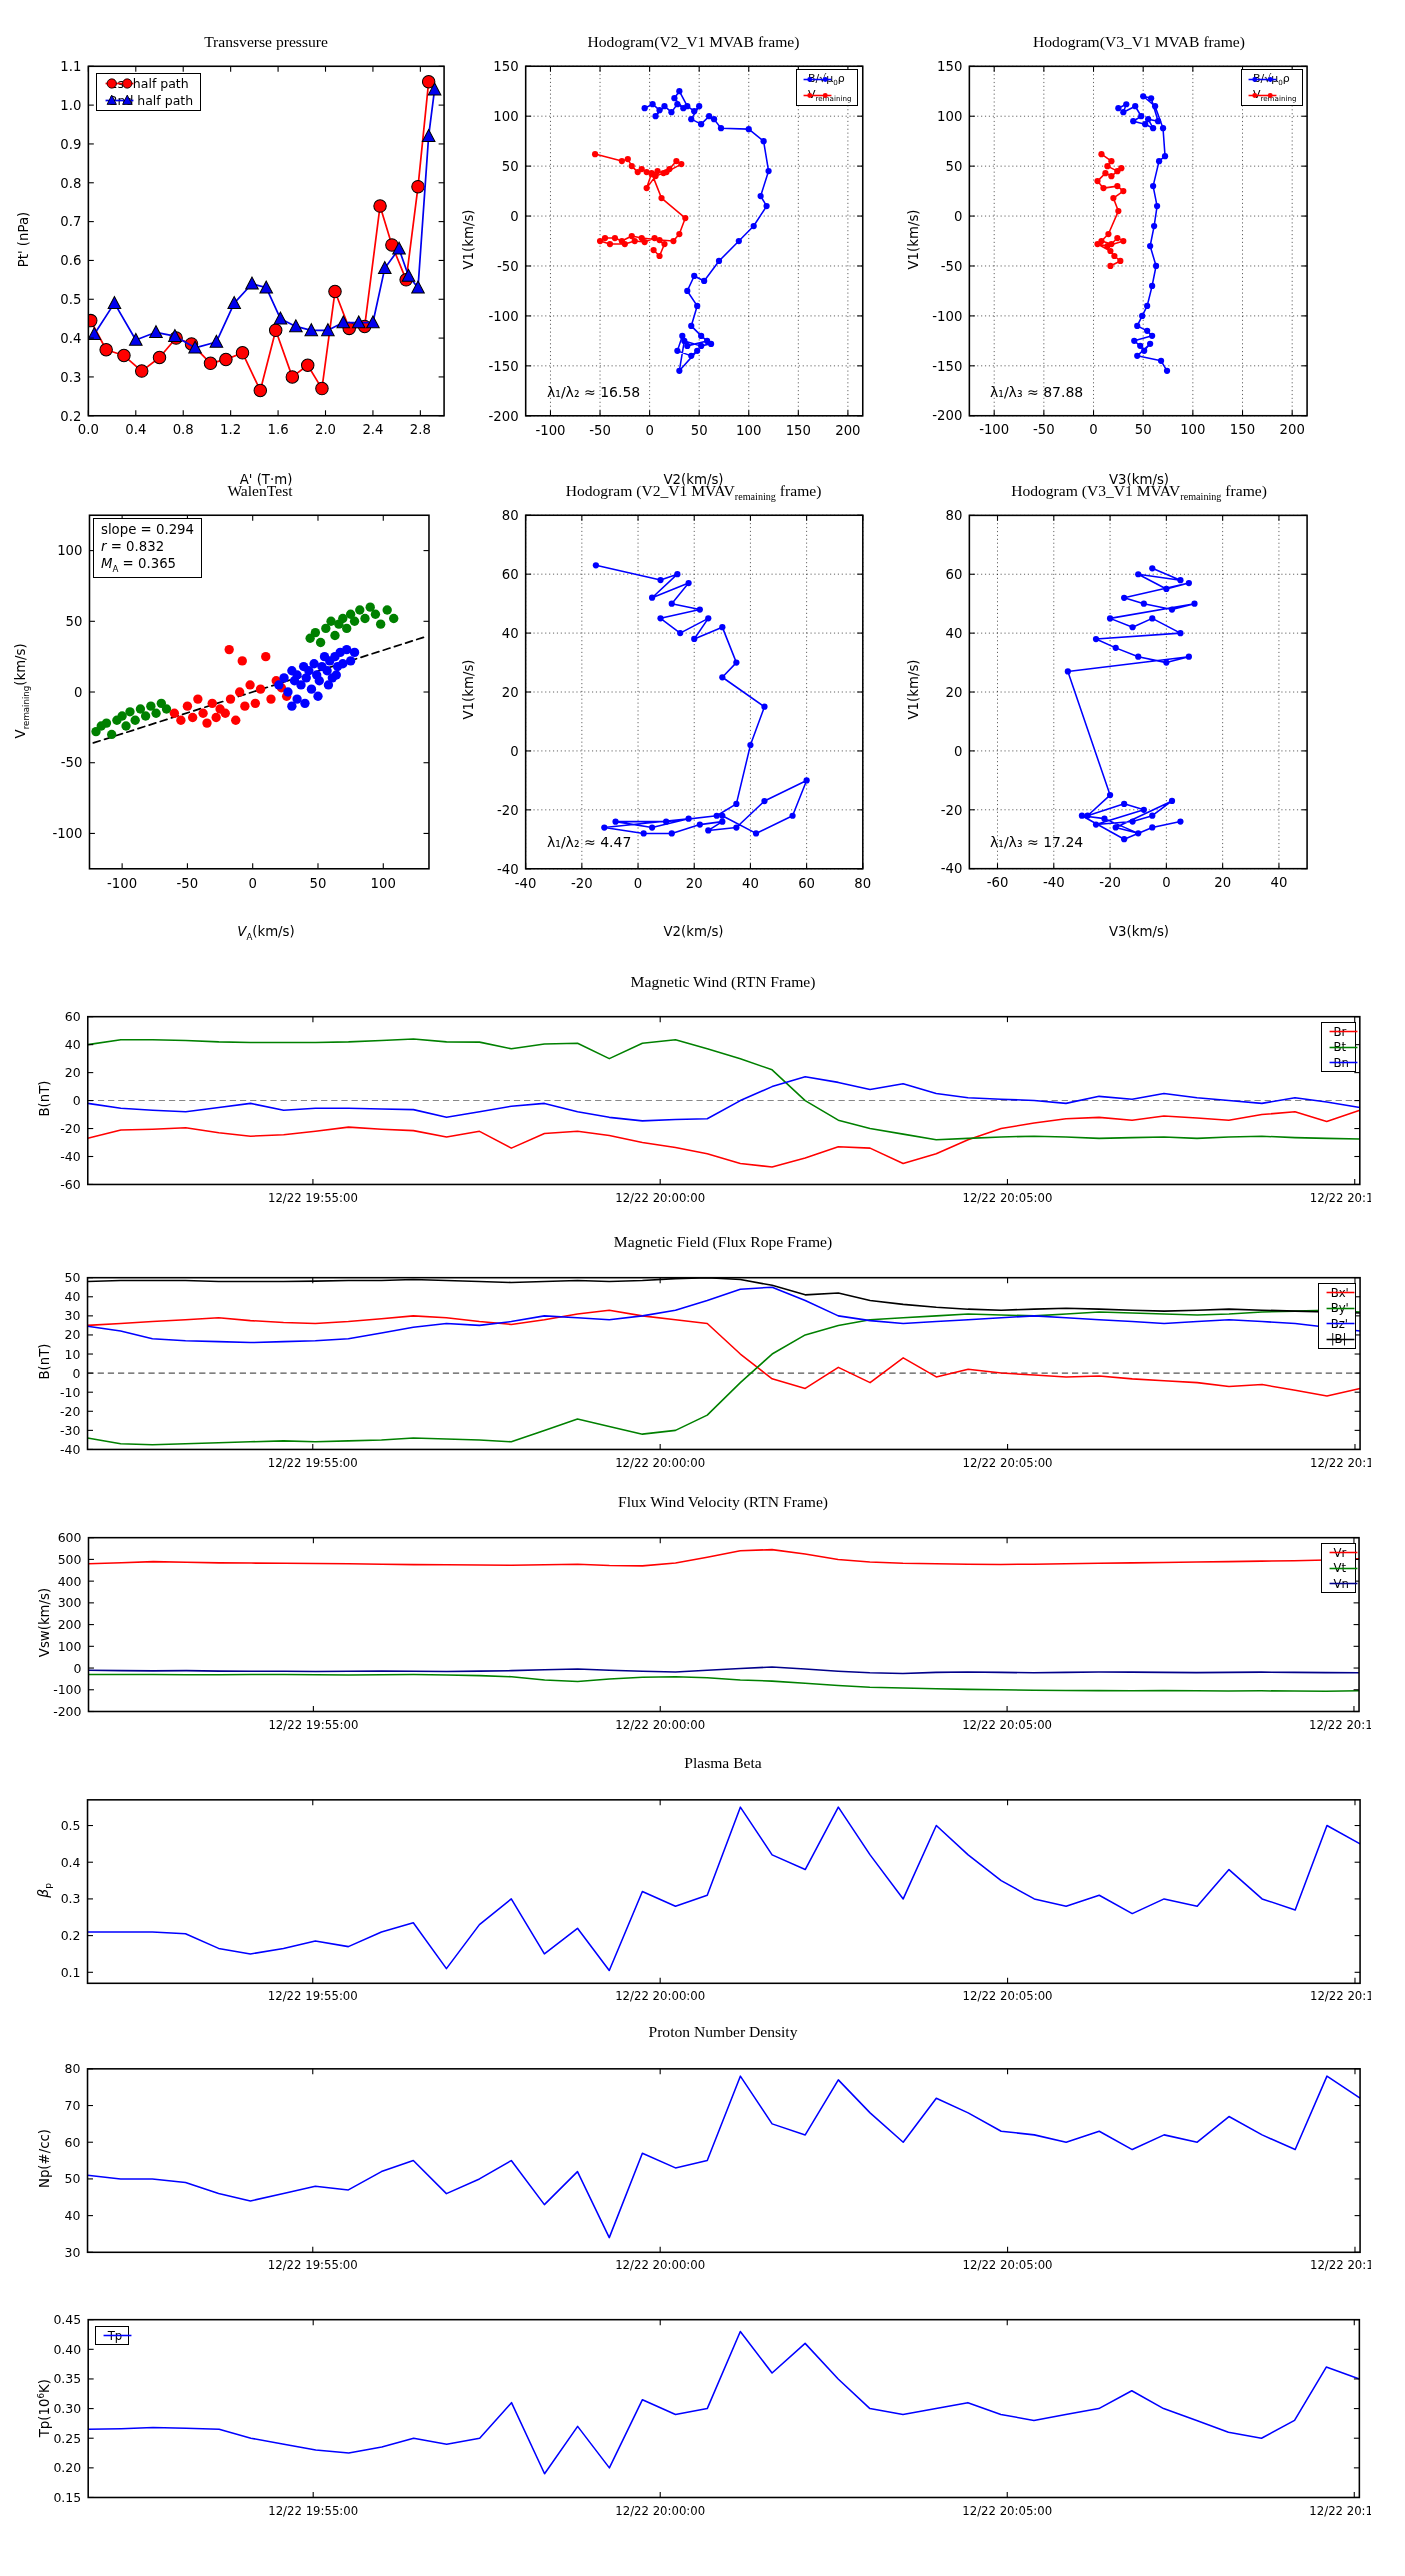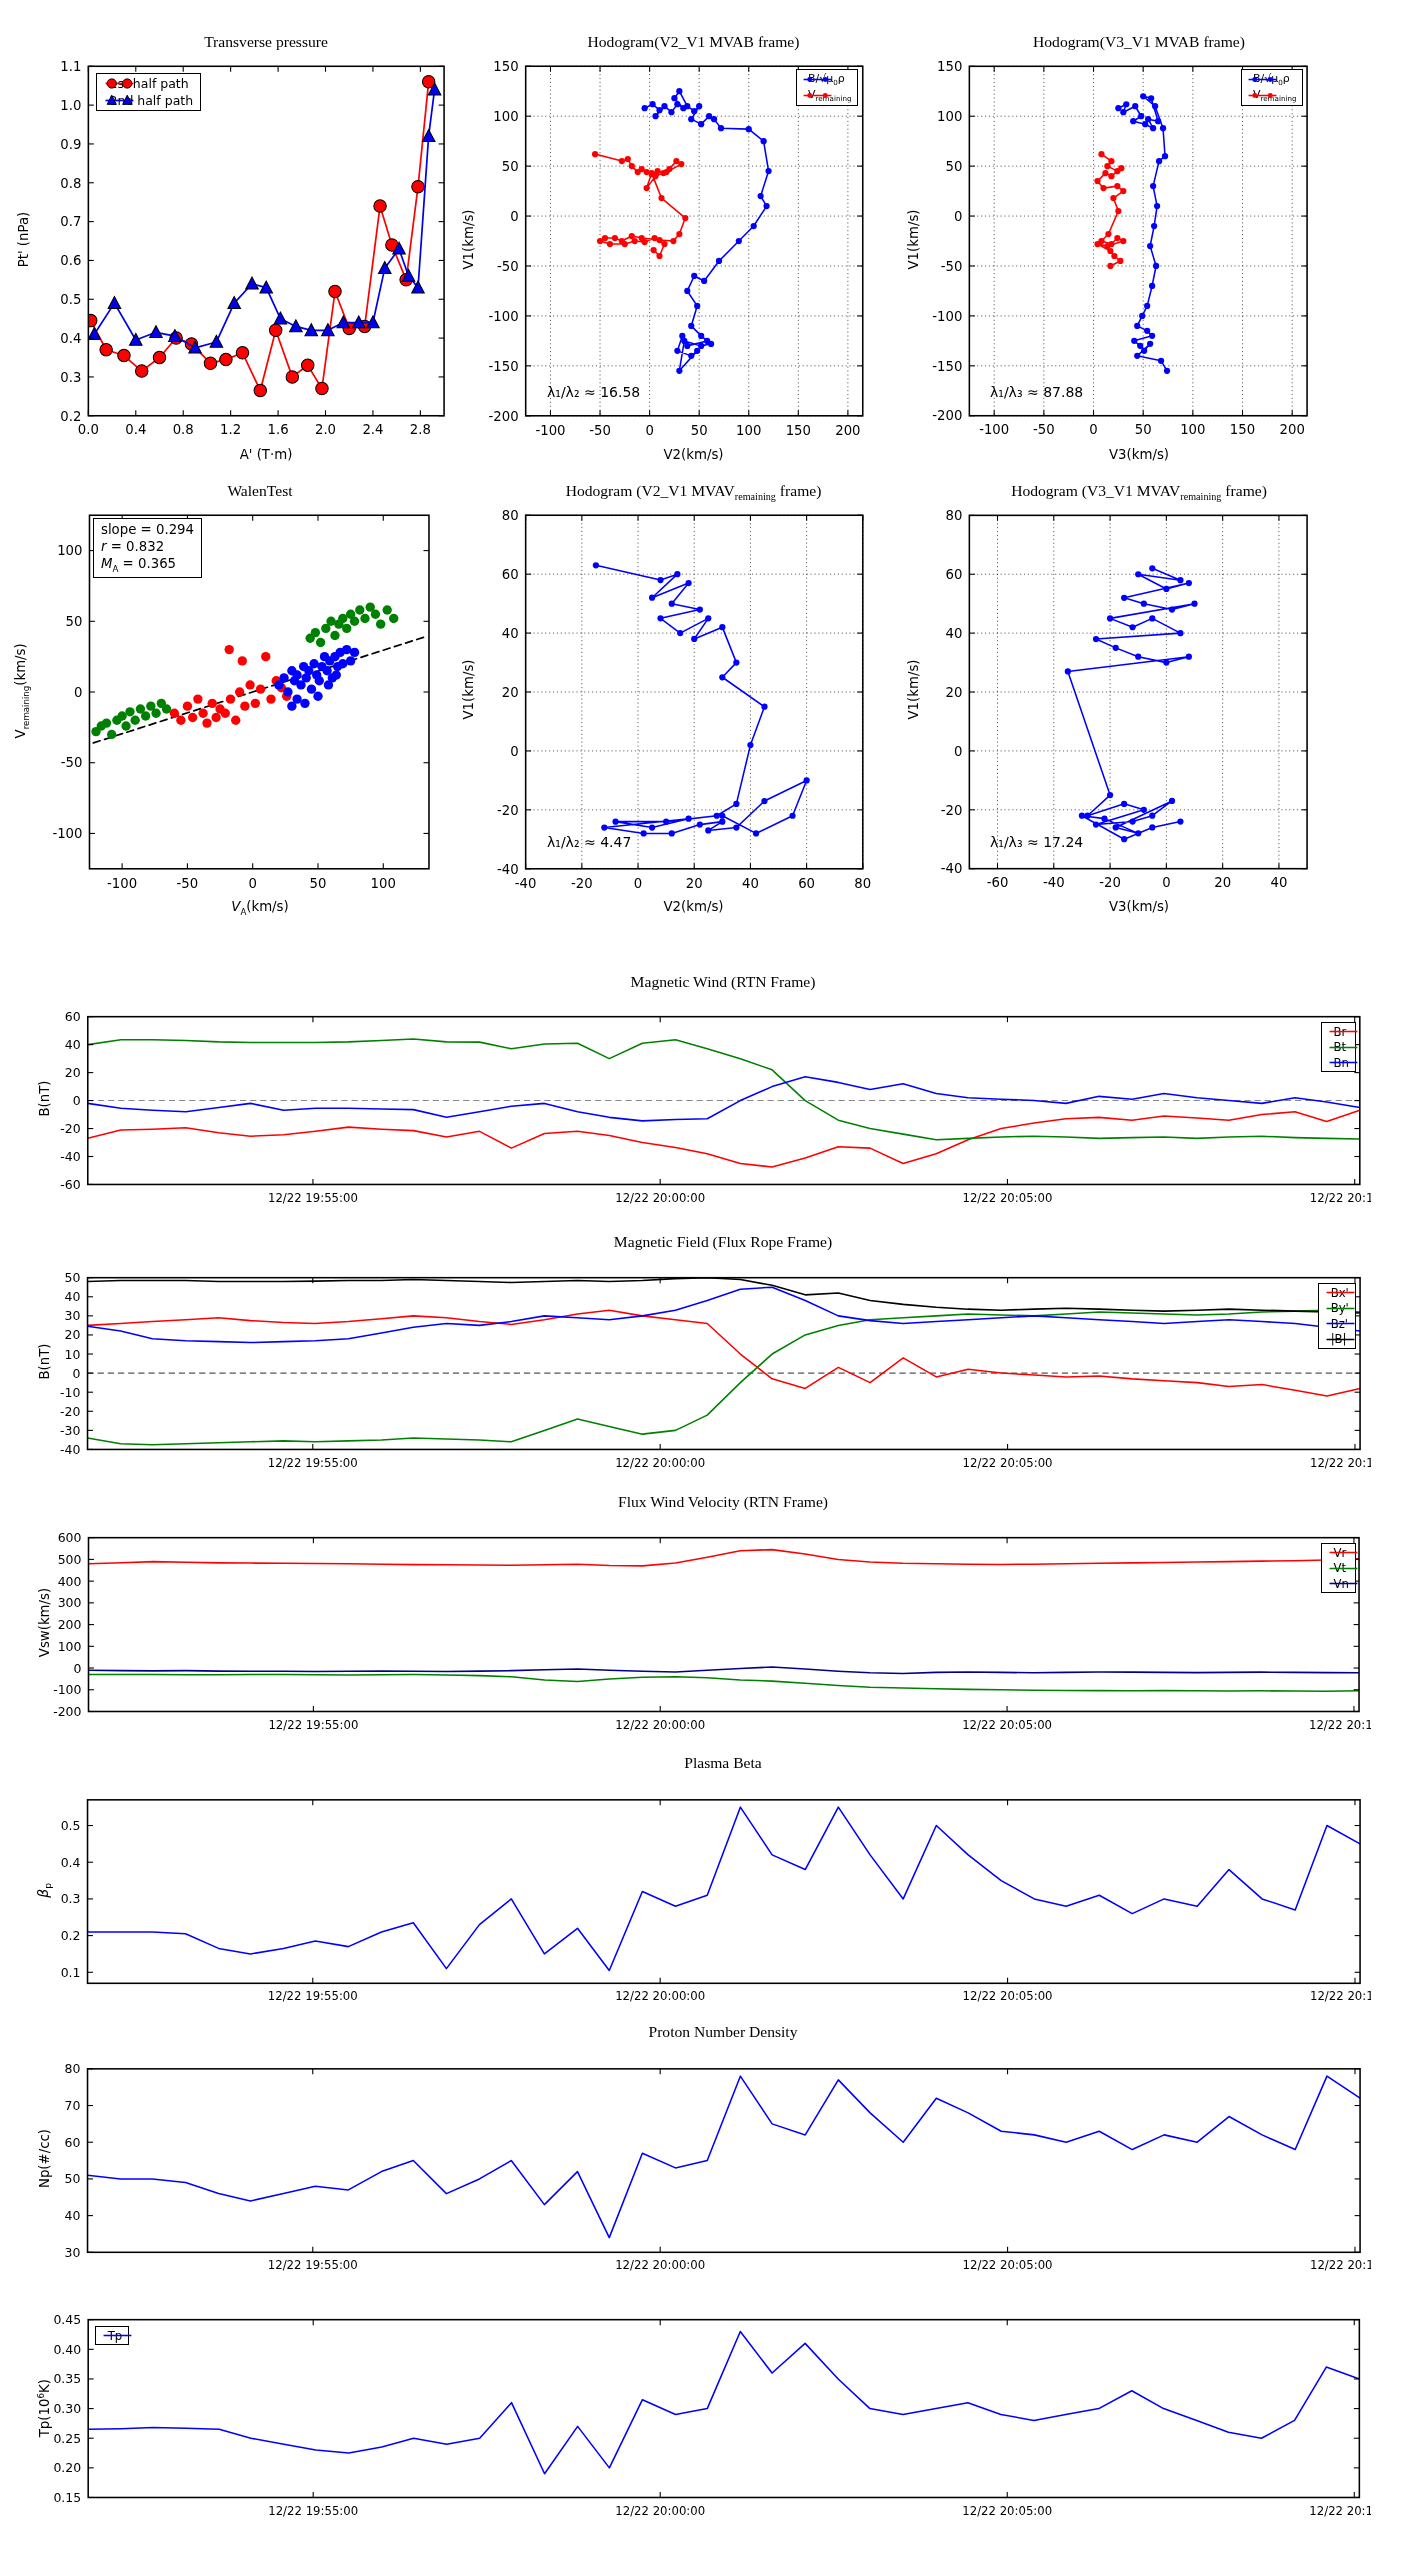--- a/index.html
+++ b/index.html
@@ -2,21 +2,21 @@
 <html style="font-size:12.5px"><head>
 <meta charset="utf-8">
 <style>
   html,body{margin:0;padding:0;background:#fff;}
   .fig{position:relative;width:1405px;height:2576px;background:#ffffff;
        font-family:"DejaVu Sans",sans-serif;color:#000;overflow:hidden;}
   .fig svg{position:absolute;}
   svg text{font-family:"DejaVu Sans",sans-serif;}
   .ptitle{position:absolute;text-align:center;font-size:15.6px;line-height:1.2;font-family:Liberation Serif, serif;}
   .ylab{position:absolute;width:156px;text-align:center;font-size:13.3px;transform:rotate(-90deg);}
-  .xlab{position:absolute;text-align:center;font-size:13.3px;}
+  .xlab{position:absolute;text-align:center;font-size:13.3px;margin-top:25px;}
   .annot{position:absolute;font-size:14px;margin-left:8px;}
   .legend{position:absolute;background:#fff;border:1.6px solid #000;padding:2.3px 7px;
           display:flex;flex-direction:column;gap:1.6px;}
   .lrow{display:flex;align-items:center;gap:5.5px;white-space:nowrap;}
   .lrow .sw{display:inline-flex;align-items:center;}
   .statsbox{position:absolute;background:#fff;border:1.6px solid #000;padding:1.6px 7px;
             font-size:13.3px;line-height:1.3;}
   sub{font-size:65%;}
   sup{font-size:65%;}
   i{font-style:italic;}
@@ -624,21 +624,21 @@
       <line x1="62" y1="234.5" x2="69" y2="234.5" stroke="#000" stroke-width="1.4"></line>
       <line x1="497" y1="234.5" x2="490" y2="234.5" stroke="#000" stroke-width="1.4"></line>
       <text x="53" y="240.62" text-anchor="end" font-size="17" fill="#000">0</text>
       <line x1="62" y1="143.90000000000003" x2="69" y2="143.90000000000003" stroke="#000" stroke-width="1.4"></line>
       <line x1="497" y1="143.90000000000003" x2="490" y2="143.90000000000003" stroke="#000" stroke-width="1.4"></line>
       <text x="53" y="150.02000000000004" text-anchor="end" font-size="17" fill="#000">50</text>
       <line x1="62" y1="53.30000000000001" x2="69" y2="53.30000000000001" stroke="#000" stroke-width="1.4"></line>
       <line x1="497" y1="53.30000000000001" x2="490" y2="53.30000000000001" stroke="#000" stroke-width="1.4"></line>
       <text x="53" y="59.42000000000001" text-anchor="end" font-size="17" fill="#000">100</text>
     </svg>
-  <div class="xlab" style="left:90px;top:899px;width:340px"><i>V</i><sub>A</sub><span>(km/s)</span></div>
+  <div class="xlab" style="left:96px;top:899px;width:340px"><i>V</i><sub>A</sub><span>(km/s)</span></div>
   <div class="statsbox" style="left:93px;top:518px">
     <div>slope = 0.294</div>
     <div><i>r</i><span> = 0.832</span></div>
     <div><i>M</i><sub>A</sub><span> = 0.365</span></div>
   </div>
 
   <div class="ptitle" style="left:525px;top:482px;width:337px"><span>Hodogram (V2_V1 MVAV</span><sub>remaining</sub><span> frame)</span></div>
   <div class="ylab" style="left:390px;top:682px">V1(km/s)</div>
   <svg width="397" height="391" style="left:477px;top:509px" viewBox="0 0 508 501">
       <defs>

